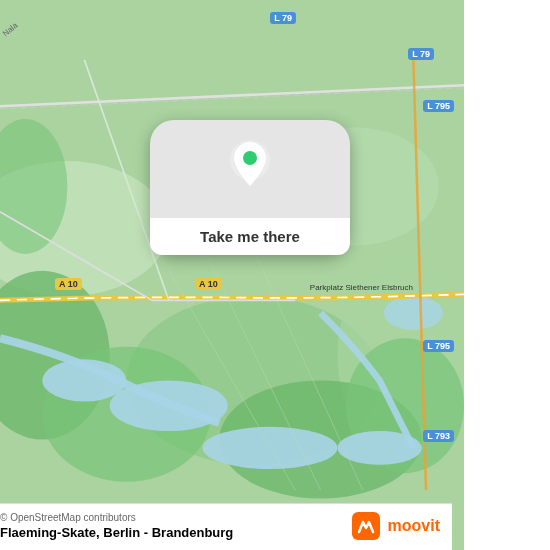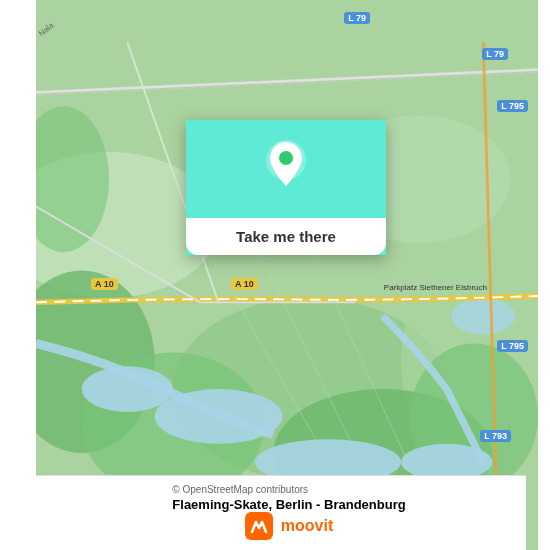--- a/index.html
+++ b/index.html
@@ -6,48 +6,46 @@
 
     body {
       width: 550px;
       height: 550px;
       overflow: hidden;
       font-family: Arial, sans-serif;
       position: relative;
     }
 
     #map-container {
-      width: 502px;
+      width: 464px;
       height: 550px;
       position: relative;
       background-color: #aad3a0;
       overflow: hidden;
-      margin-left: 36px;
     }
 
     
     #map-svg {
       position: absolute;
       top: 0; left: 0;
       width: 100%; height: 100%;
     }
 
     
     #bottom-bar {
       position: absolute;
       bottom: 0;
       left: 0;
       right: 12px;
       background: white;
-      padding: 8px 12px 10px 28px;
+      padding: 8px 12px 10px 0;
       border-top: 1px solid #ddd;
       display: flex;
       align-items: center;
       justify-content: space-between;
-      flex-direction: column;
     }
 
     #bottom-left {
       display: flex;
       flex-direction: column;
     }
 
     #copyright-text {
       font-size: 10px;
       color: #666;
@@ -76,22 +74,22 @@
       font-weight: bold;
       color: #ff6600;
     }
 
     
     #popup-card {
       position: absolute;
       top: 120px;
       left: 150px;
       width: 200px;
-      background: #5eead4;
-      border-radius: 0;
+      background: #e5e5e5;
+      border-radius: 24px;
       display: flex;
       flex-direction: column;
       align-items: center;
       padding: 20px 20px 0 20px;
       box-shadow: 0 4px 15px rgba(0,0,0,0.3);
     }
 
     #pin-icon-container {
       margin-bottom: 8px;
     }
@@ -124,21 +122,21 @@
     .road-label-blue {
       background: #4a90d9;
     }
 
     #label-l79-1 { top: 12px; right: 168px; }
     #label-l79-2 { top: 48px; right: 30px; }
     #label-l795 { top: 100px; right: 10px; }
     #label-a10-1 { top: 278px; left: 55px; }
     #label-a10-2 { top: 278px; left: 195px; }
     #label-l795-2 { top: 340px; right: 10px; }
-    #label-l793 { top: 430px; right: 27px; }
+    #label-l793 { top: 430px; right: 10px; }
 
     .map-text {
       position: absolute;
       font-size: 9px;
       color: #555;
     }
 
     #parkplatz-label {
       top: 283px;
       right: 51px;

